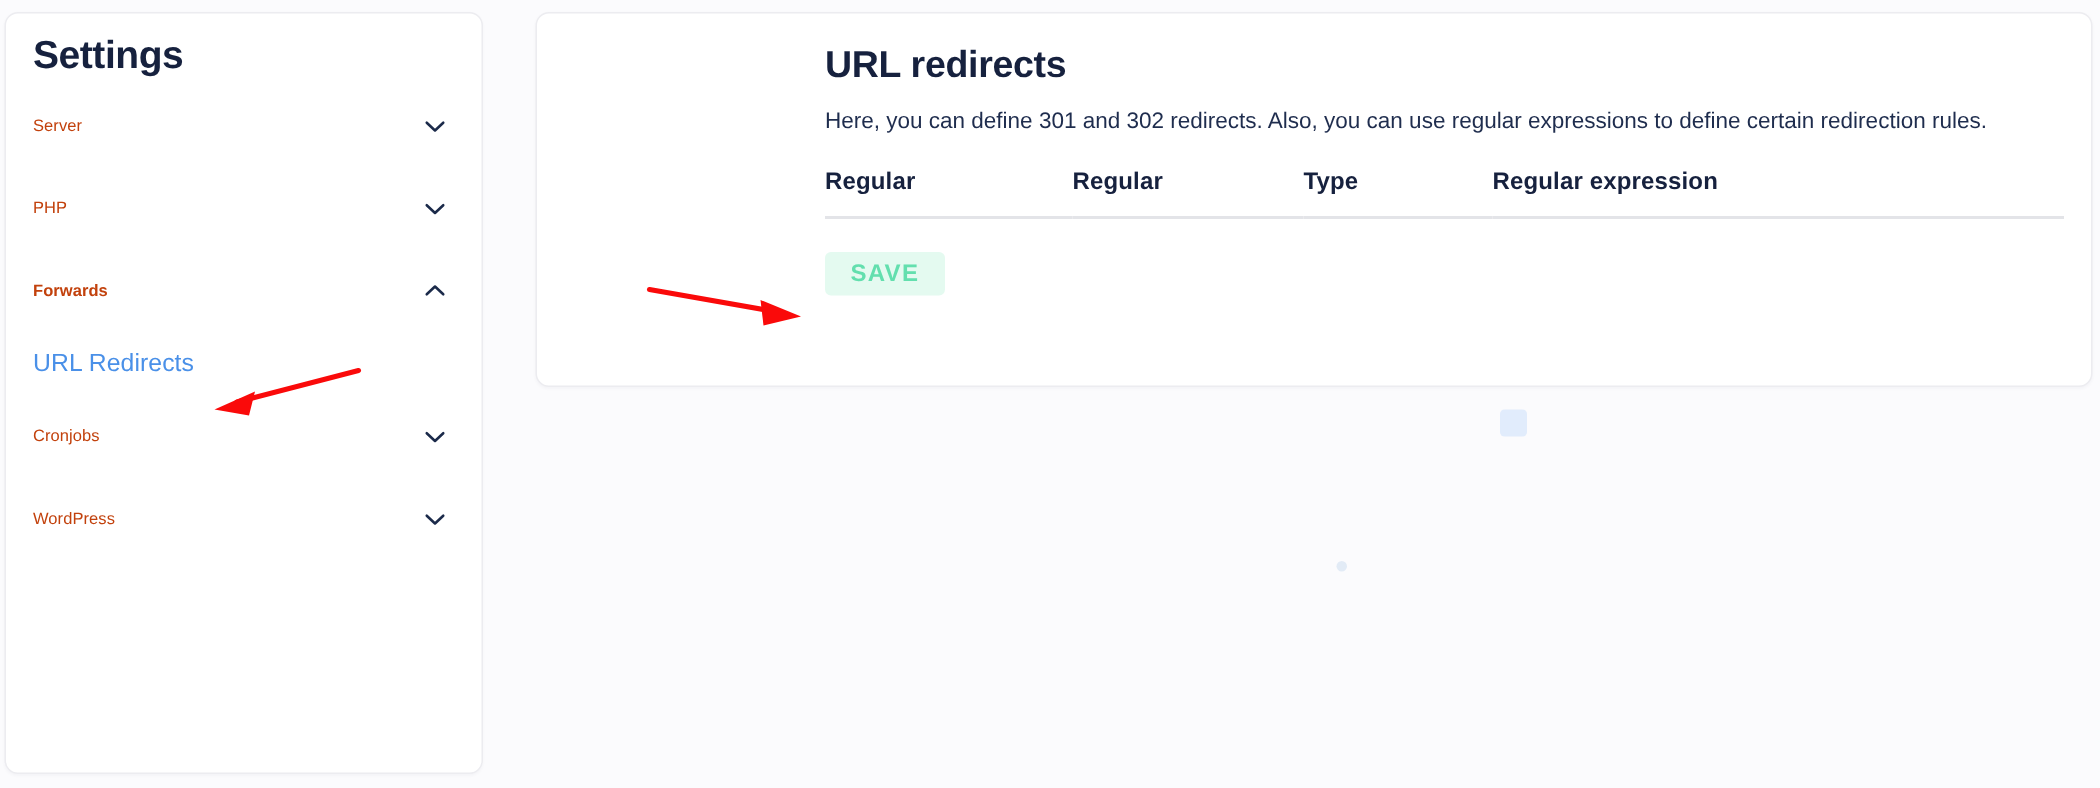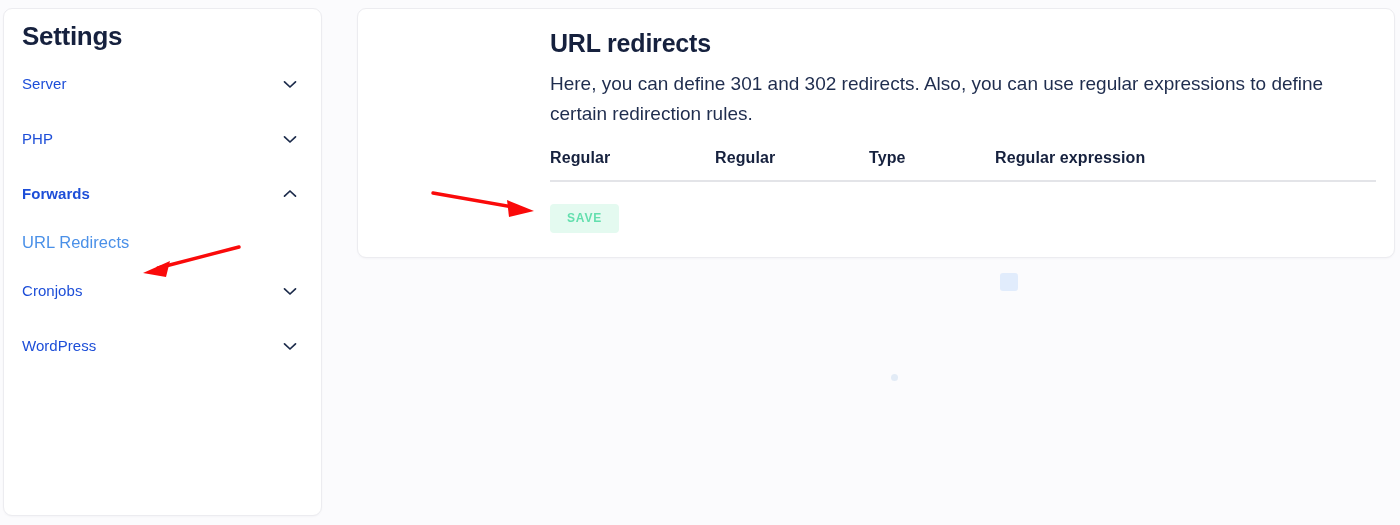--- a/index.html
+++ b/index.html
@@ -42,22 +42,22 @@
 
   .nav-row {
     display: flex;
     align-items: center;
     justify-content: space-between;
     height: 55px;
     cursor: pointer;
   }
 
   .nav-label {
-    font-size: 15px;
-    color: #1d4ed8;
+    font-size: 11px;
+    color: #c2410c;
     letter-spacing: 0.05px;
   }
 
   .nav-row.expanded .nav-label {
     font-weight: bold;
   }
 
   .chev {
     width: 20px;
     height: 20px;
@@ -101,21 +101,21 @@
 
   #page-title {
     font-size: 25px;
     font-weight: bold;
     color: #16213e;
     letter-spacing: -0.2px;
     margin-bottom: 11px;
   }
 
   #page-desc {
-    font-size: 19px;
+    font-size: 15px;
     color: #1f2d4e;
     line-height: 1.58;
     max-width: 790px;
     margin-bottom: 20px;
   }
 
   
   #redirect-table {
     width: 826px;
     border-collapse: collapse;
@@ -145,21 +145,21 @@
     display: flex;
     align-items: center;
     gap: 10px;
     margin-top: 22px;
   }
 
   .btn {
     border: none;
     border-radius: 4px;
     font-family: "Liberation Sans", sans-serif;
-    font-size: 12px;
+    font-size: 16px;
     font-weight: bold;
     letter-spacing: 0.85px;
     padding: 0 17px;
     height: 29px;
     line-height: 29px;
     cursor: pointer;
     white-space: nowrap;
   }
 
   #save-button {

